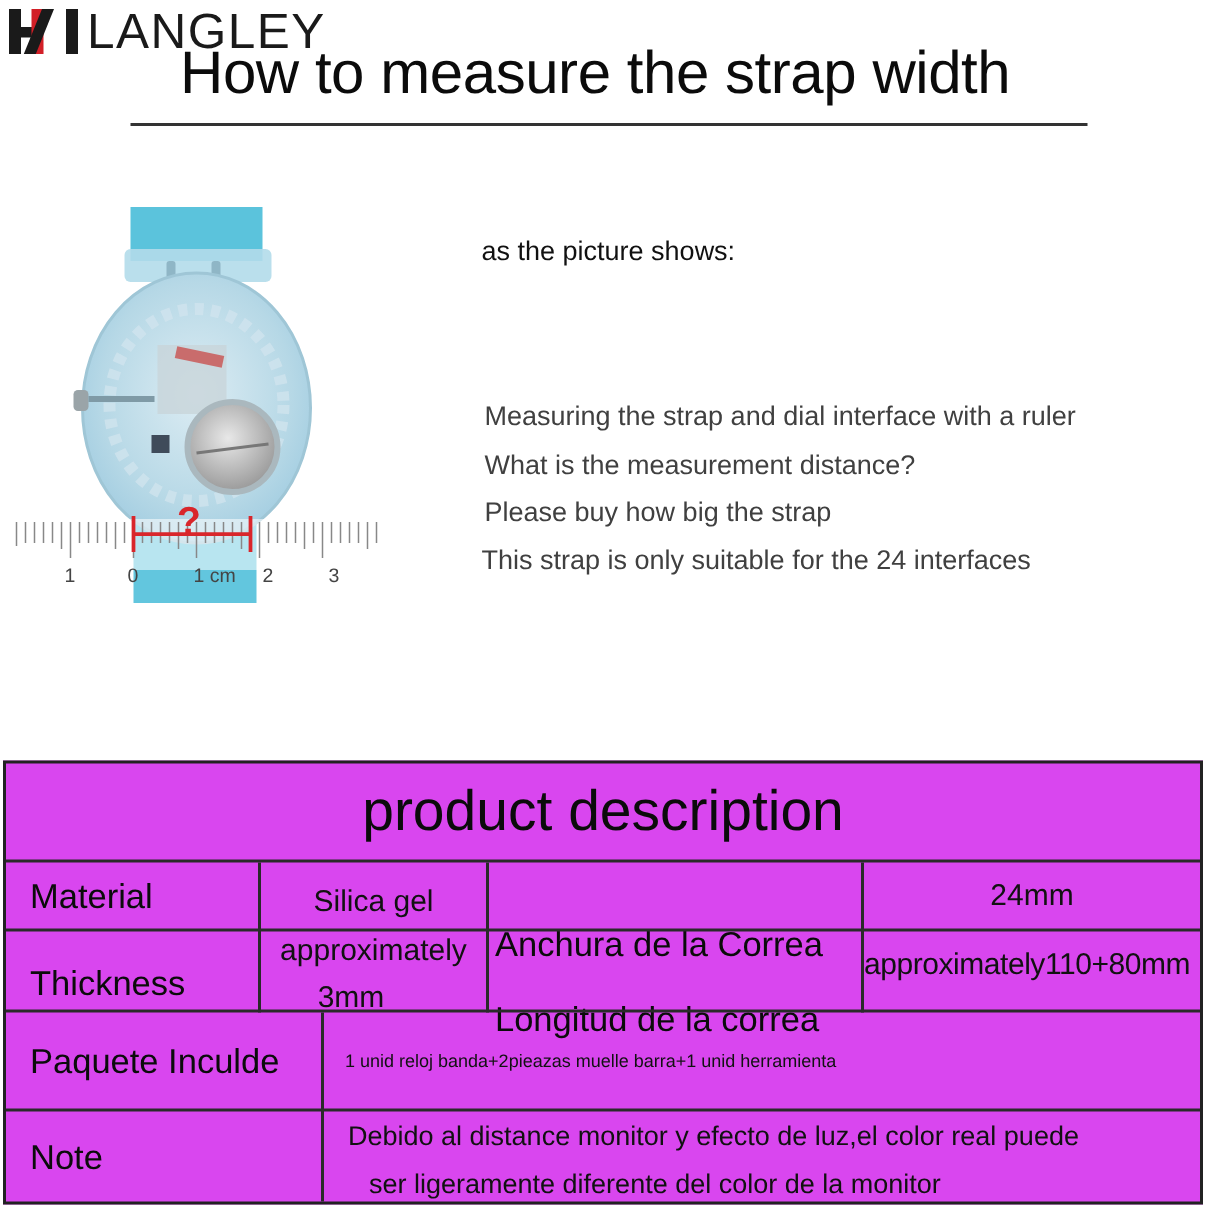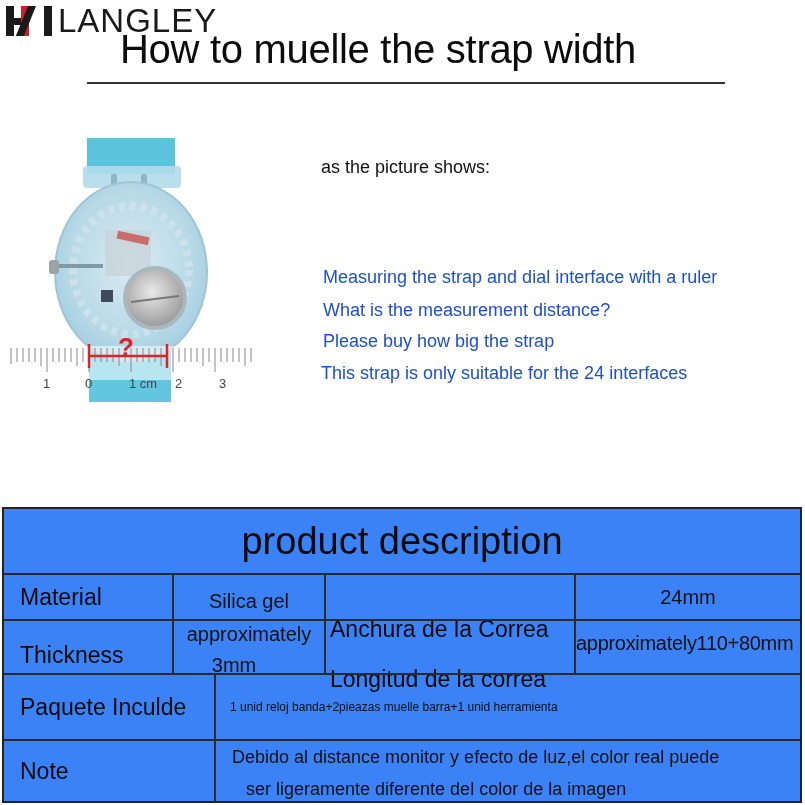--- a/index.html
+++ b/index.html
@@ -9,22 +9,22 @@
   .logo-mark .b1{position:absolute;left:0;top:1px;width:8px;height:30px;background:#1a1a1a;}
   .logo-mark .b2{position:absolute;left:0;top:13px;width:20px;height:7px;background:#1a1a1a;}
   .logo-mark .b3{position:absolute;left:15px;top:1px;width:8px;height:30px;background:#d21f27;}
   .logo-mark .b4{position:absolute;left:22px;top:1px;width:8px;height:30px;background:#1a1a1a;transform:skewX(-22deg);transform-origin:top left;left:22px;}
   .logo-mark .b5{position:absolute;left:38px;top:1px;width:8px;height:30px;background:#1a1a1a;}
   .logo-text{font-family:"Liberation Sans",sans-serif;font-size:33px;letter-spacing:1px;color:#1a1a1a;margin-left:6px;font-weight:400;line-height:34px;}
   .title{position:absolute;left:120px;top:27px;font-size:40px;color:#0b0b0b;white-space:nowrap;letter-spacing:-0.3px;}
   .title-rule{position:absolute;left:87px;top:82px;width:638px;height:2px;background:#333;}
   .photo{position:absolute;left:5px;top:130px;width:260px;height:272px;background:#fff;overflow:hidden;}
   .intro{position:absolute;left:321px;top:157px;font-size:18px;color:#111;}
-  .line{position:absolute;left:323px;font-size:18px;color:#1d4ed8;white-space:nowrap;}
-  .table{position:absolute;left:2px;top:507px;width:800px;height:296px;background:#3b82f6;border:2px solid #222;box-sizing:border-box;}
+  .line{position:absolute;left:323px;font-size:18px;color:#404040;white-space:nowrap;}
+  .table{position:absolute;left:2px;top:507px;width:800px;height:296px;background:#d946ef;border:2px solid #222;box-sizing:border-box;}
   .cell{position:absolute;box-sizing:border-box;display:flex;align-items:center;}
   .hline{position:absolute;height:2px;background:#2a2a2a;}
   .vline{position:absolute;width:2px;background:#2a2a2a;}
   .t-head{font-size:38px;color:#0b0b0b;justify-content:center;}
   .lbl{font-size:23px;color:#0b0b0b;padding-left:16px;}
   .val{font-size:20px;color:#111;justify-content:center;text-align:center;}
   .lbl2{font-size:23px;color:#0b0b0b;padding-left:4px;white-space:nowrap;margin-top:32px;}
 </style>
 </head>
 <body>
@@ -33,21 +33,21 @@
   <div class="logo-mark">
     <div class="b1"></div>
       <div class="b2"></div>
       <div class="b3"></div>
       <div class="b4"></div>
       <div class="b5"></div>
   </div>
   <span class="logo-text">LANGLEY</span>
 </div>
 
-<div class="title">How to muelle the strap width</div>
+<div class="title">How to measure the strap width</div>
 <div class="title-rule"></div>
 
 <div class="photo">
   <svg width="260" height="272" viewBox="0 0 260 272">
     <defs>
       <radialGradient id="caseG" cx="50%" cy="45%" r="60%">
         <stop offset="0%" stop-color="#dcecf3"></stop>
         <stop offset="70%" stop-color="#b6d8e6"></stop>
         <stop offset="100%" stop-color="#9fcbe0"></stop>
       </radialGradient>
@@ -166,14 +166,14 @@
   <div class="cell val" style="left:572px;top:112px;width:232px;height:44px;justify-content:flex-start;white-space:nowrap;letter-spacing:-0.3px;">approximately110+80mm</div>
   <div class="hline" style="left:0;top:164px;width:796px;"></div>
 
   <div class="cell lbl" style="left:0;top:166px;width:210px;height:64px;">Paquete Inculde</div>
   <div class="vline" style="left:210px;top:166px;height:126px;"></div>
   <div class="cell" style="left:226px;top:166px;width:570px;height:64px;font-size:12px;color:#111;white-space:nowrap;">1 unid reloj banda+2pieazas muelle barra+1 unid herramienta</div>
   <div class="hline" style="left:0;top:230px;width:796px;"></div>
 
   <div class="cell lbl" style="left:0;top:232px;width:210px;height:60px;">Note</div>
   <div class="cell" style="left:228px;top:236px;width:570px;height:24px;font-size:18px;color:#111;white-space:nowrap;">Debido al distance monitor y efecto de luz,el color real puede</div>
-  <div class="cell" style="left:242px;top:268px;width:550px;height:24px;font-size:18px;color:#111;white-space:nowrap;">ser ligeramente diferente del color de la imagen</div>
+  <div class="cell" style="left:242px;top:268px;width:550px;height:24px;font-size:18px;color:#111;white-space:nowrap;">ser ligeramente diferente del color de la monitor</div>
 </div>
 
 </body></html>

